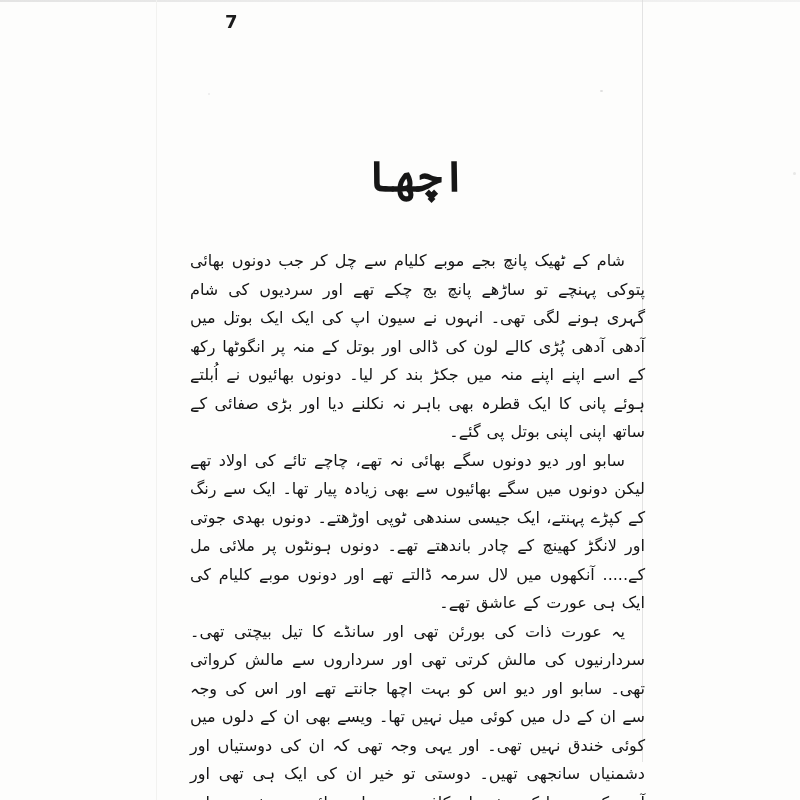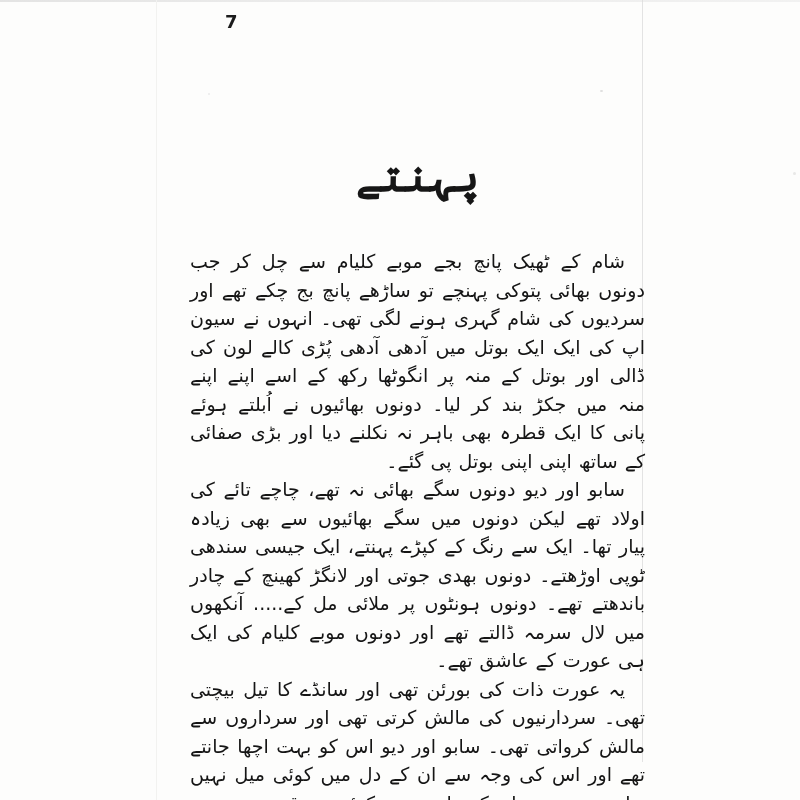--- a/index.html
+++ b/index.html
@@ -62,42 +62,42 @@
   }
   .text-block {
     position: absolute;
     left: 190px; top: 247px;
     width: 455px;
     direction: rtl;
     color: #151515;
   }
   .para {
     margin: 0;
-    font-size: 19px;
+    font-size: 16px;
     line-height: 28.5px;
     text-align: justify;
     text-indent: 20px; 
     word-spacing: 1px;
   }
 </style>
 </head>
 <body>
 
 <div class="scan-page">
 
   <div class="top-edge"></div>
   <div class="left-page-edge"></div>
   <div class="fold-line"></div>
   <div class="speck s1"></div>
   <div class="speck s2"></div>
   <div class="speck s3"></div>
 
   <div class="page-number">7</div>
 
-  <div class="chapter-title">پہنتے</div>
+  <div class="chapter-title">اچھا</div>
 
   <div class="text-block">
     <p class="para">شام کے ٹھیک پانچ بجے موبے کلیام سے چل کر جب دونوں بھائی پتوکی پہنچے تو ساڑھے پانچ بج چکے تھے اور سردیوں کی شام گہری ہونے لگی تھی۔ انہوں نے سیون اپ کی ایک ایک بوتل میں آدھی آدھی پُڑی کالے لون کی ڈالی اور بوتل کے منہ پر انگوٹھا رکھ کے اسے اپنے اپنے منہ میں جکڑ بند کر لیا۔ دونوں بھائیوں نے اُبلتے ہوئے پانی کا ایک قطرہ بھی باہر نہ نکلنے دیا اور بڑی صفائی کے ساتھ اپنی اپنی بوتل پی گئے۔</p>
     <p class="para">سابو اور دیو دونوں سگے بھائی نہ تھے، چاچے تائے کی اولاد تھے لیکن دونوں میں سگے بھائیوں سے بھی زیادہ پیار تھا۔ ایک سے رنگ کے کپڑے پہنتے، ایک جیسی سندھی ٹوپی اوڑھتے۔ دونوں بھدی جوتی اور لانگڑ کھینچ کے چادر باندھتے تھے۔ دونوں ہونٹوں پر ملائی مل کے..... آنکھوں میں لال سرمہ ڈالتے تھے اور دونوں موبے کلیام کی ایک ہی عورت کے عاشق تھے۔</p>
     <p class="para">یہ عورت ذات کی بورئن تھی اور سانڈے کا تیل بیچتی تھی۔ سردارنیوں کی مالش کرتی تھی اور سرداروں سے مالش کرواتی تھی۔ سابو اور دیو اس کو بہت اچھا جانتے تھے اور اس کی وجہ سے ان کے دل میں کوئی میل نہیں تھا۔ ویسے بھی ان کے دلوں میں کوئی خندق نہیں تھی۔ اور یہی وجہ تھی کہ ان کی دوستیاں اور دشمنیاں سانجھی تھیں۔ دوستی تو خیر ان کی ایک ہی تھی اور آپس کی تھی لیکن دشمنیاں کافی تھیں۔ اسی لئے وہ سفر میں اور حضر میں ایک نو برنو بردا ہر وقت ساتھ رکھتے تھے۔ اور یہ بردا ایک کلاشنکوف ہمیشہ اپنے ساتھ رکھتا تھا اور تینوں ایک ہی وقت میں ایک ہی لینڈروور میں</p>
   </div>
 
 </div>
 
 </body></html>

